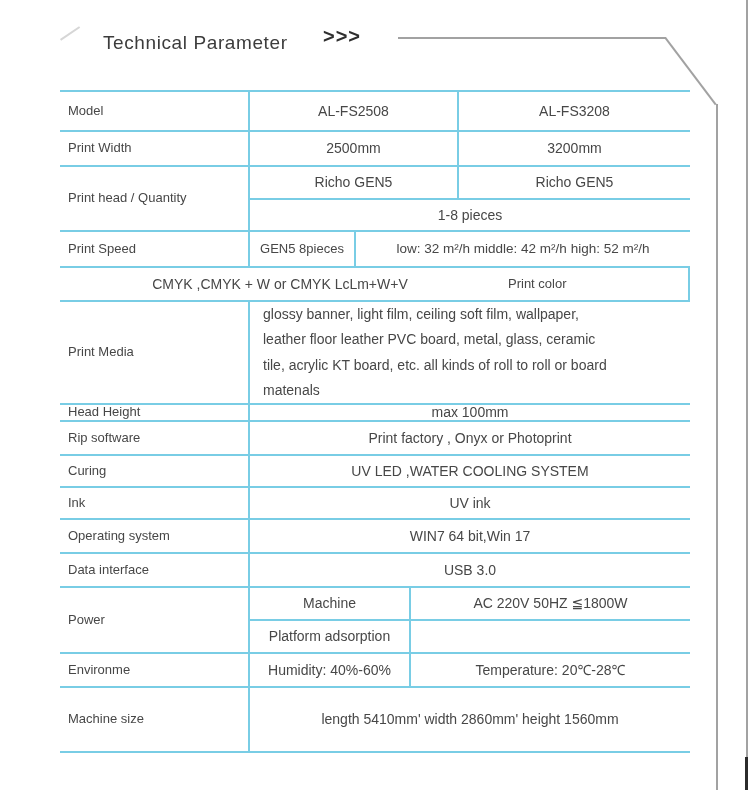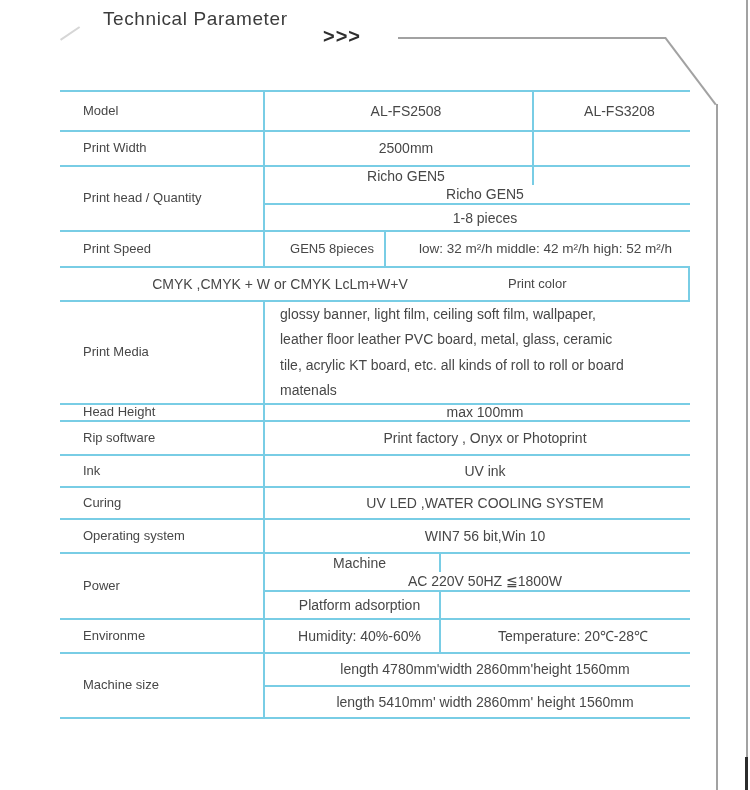--- a/index.html
+++ b/index.html
@@ -8,21 +8,21 @@
     --decor:#a2a2a2;
   }
   html,body{margin:0;padding:0;}
   body{
     width:750px;height:790px;background:#ffffff;
     font-family:"Liberation Sans", sans-serif;
     position:relative;overflow:hidden;
   }
   .page{position:absolute;inset:0;}
   .title{
-    position:absolute;left:103px;top:8px;
+    position:absolute;left:103px;top:32px;
     font-size:19px;color:#3c3c3c;letter-spacing:0.6px;font-weight:500;
   }
   .arrows{
     position:absolute;left:323px;top:25px;
     font-size:20px;font-weight:bold;color:#2e2e2e;letter-spacing:1px;
     transform:scaleY(1.05);
   }
   .decor{position:absolute;background:var(--decor);}
   .hline{left:398px;top:37px;width:268px;height:2px;}
   .diag{left:666px;top:37px;width:84px;height:2px;transform-origin:0 0;transform:rotate(53deg);}
@@ -34,37 +34,37 @@
   .table{
     position:absolute;left:60px;top:90px;width:630px;
     border-top:2px solid var(--blue);
   }
   .row{display:flex;box-sizing:border-box;border-bottom:2px solid var(--blue);}
   .h40{height:40px}.h35{height:35px}.h65{height:65px}.h36{height:36px}
   .h34{height:34px}.h103{height:103px}.h31{height:17px}.h32{height:32px}.h66{height:66px}
   .cell{
     display:flex;align-items:center;justify-content:center;
     font-size:14px;color:var(--text);box-sizing:border-box;
-    text-align:center;line-height:1.3;margin-left:15px;
+    text-align:center;line-height:1.3;
   }
   .label{
     width:190px;justify-content:flex-start;padding-left:8px;
     border-right:2px solid var(--blue);font-size:13px;text-align:left;
   }
-  .w222{width:254px}
+  .w222{width:209px}
   .w113{width:106px;font-size:13px}
   .w193{width:161px}
   .grow{flex:1}
   .bR{border-right:2px solid var(--blue);}
   .subcol{flex:1;display:flex;flex-direction:column;}
   .subrow{flex:1;display:flex;}
-  .subrow.mid{border-bottom:2px solid var(--blue);flex-direction:column;}
+  .subrow.mid{border-bottom:2px solid var(--blue);}
   .media{
     flex:1;justify-content:flex-start;text-align:left;
-    padding-right:6px;
+    padding-left:13px;padding-right:6px;
     white-space:pre-line;line-height:25.5px;
   }
   .speed{font-size:13.5px;}
 </style>
 </head>
 <body>
 
 <div class="page">
 
   <div class="title">Technical Parameter</div>
@@ -80,20 +80,21 @@
 
     <div class="row h40">
       <div class="cell label">Model</div>
       <div class="cell w222 bR">AL-FS2508</div>
       <div class="cell grow">AL-FS3208</div>
     </div>
 
     <div class="row h35">
       <div class="cell label">Print Width</div>
       <div class="cell w222 bR">2500mm</div>
+      <div class="cell grow">3200mm</div>
     </div>
 
     <div class="row h65">
       <div class="cell label">Print head / Quantity</div>
       <div class="subcol">
         <div class="subrow mid">
           <div class="cell w222 bR">Richo GEN5</div>
           <div class="cell grow">Richo GEN5</div>
         </div>
         <div class="subrow">
@@ -125,34 +126,38 @@
       <div class="cell label">Head Height</div>
       <div class="cell grow">max 100mm</div>
     </div>
 
     <div class="row h34">
       <div class="cell label">Rip software</div>
       <div class="cell grow">Print factory , Onyx or Photoprint</div>
     </div>
 
     <div class="row h32">
+      <div class="cell label">Curing</div>
+      <div class="cell grow">UV LED ,WATER COOLING SYSTEM</div>
+    </div>
+
+    <div class="row h32">
       <div class="cell label">Ink</div>
       <div class="cell grow">UV ink</div>
     </div>
 
-    <div class="row h32">
-      <div class="cell label">Curing</div>
-      <div class="cell grow">UV LED ,WATER COOLING SYSTEM</div>
+    <div class="row h34">
+      <div class="cell label">Operating system</div>
+      <div class="cell grow">WIN7 64 bit,Win 17</div>
     </div>
 
     <div class="row h34">
-      <div class="cell label">Operating system</div>
-      <div class="cell grow">WIN7 56 bit,Win 10</div>
+      <div class="cell label">Data interface</div>
+      <div class="cell grow">USB 3.0</div>
     </div>
-
 
     <div class="row h66">
       <div class="cell label">Power</div>
       <div class="subcol">
         <div class="subrow mid">
           <div class="cell w193 bR">Machine</div>
           <div class="cell grow">AC 220V 50HZ ≦1800W</div>
         </div>
         <div class="subrow">
           <div class="cell w193 bR">Platform adsorption</div>
@@ -162,23 +167,20 @@
 
     <div class="row h34">
       <div class="cell label">Environme</div>
       <div class="cell w193 bR">Humidity: 40%-60%</div>
       <div class="cell grow">Temperature: 20℃-28℃</div>
     </div>
 
     <div class="row h65">
       <div class="cell label">Machine size</div>
       <div class="subcol">
-        <div class="subrow mid">
-          <div class="cell grow">length 4780mm'width 2860mm'height 1560mm</div>
-        </div>
         <div class="subrow">
           <div class="cell grow">length 5410mm' width 2860mm' height 1560mm</div>
         </div>
       </div>
     </div>
 
   </div>
 </div>
 
 </body></html>

